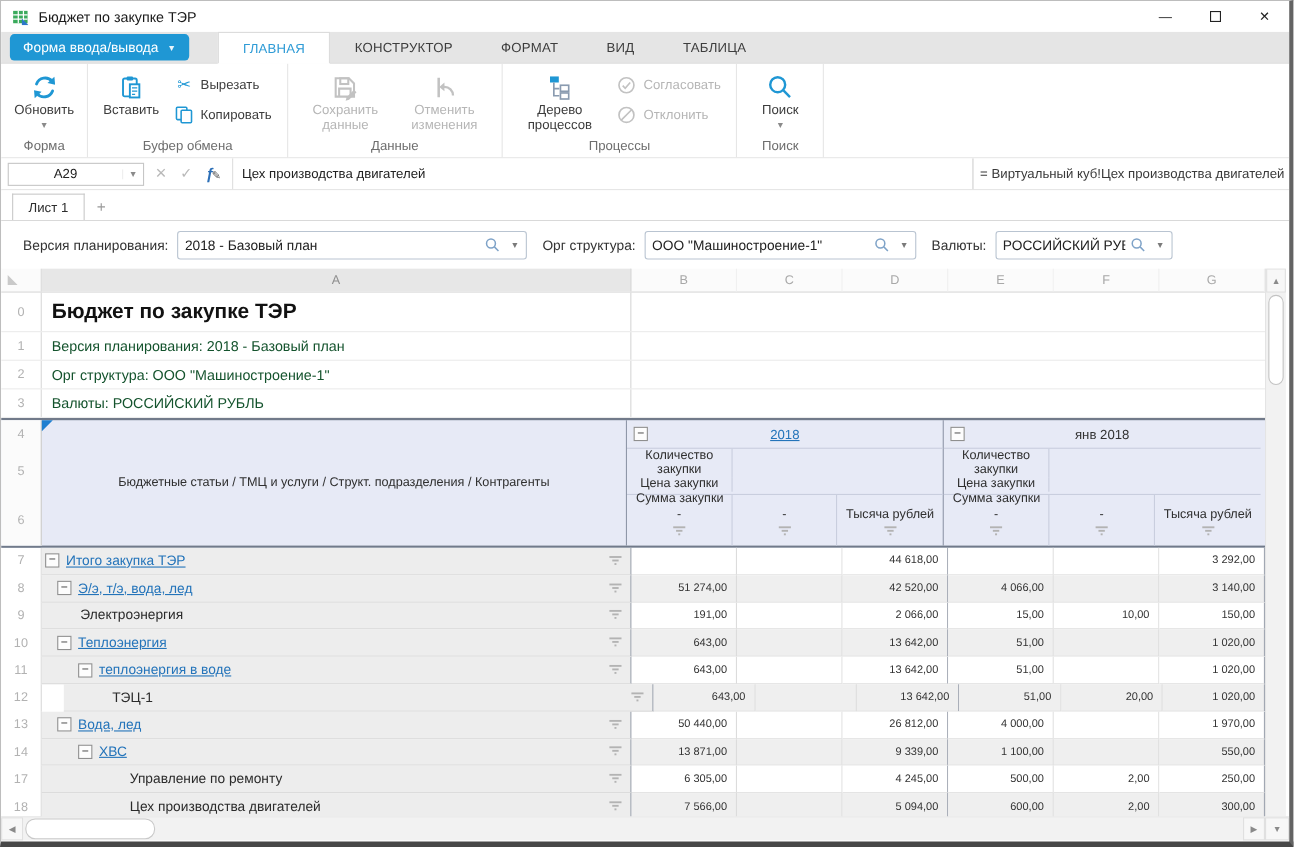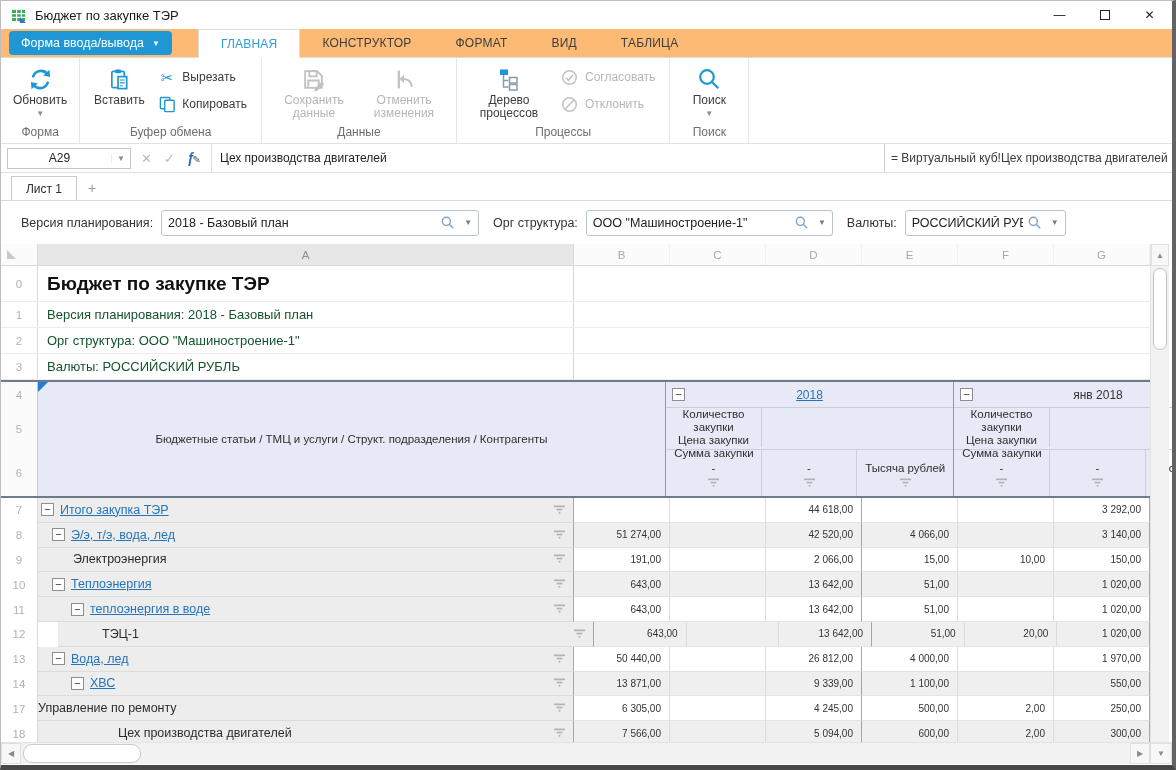--- a/index.html
+++ b/index.html
@@ -11,21 +11,21 @@
 
   
   .titlebar { height:28px; display:flex; align-items:center; padding-left:10px; background:#fff; }
   .appicon { width:16px; height:16px; margin-right:8px; display:flex; align-items:center; }
   .title-text { font-size:13px; color:#1a1a1a; }
   .win-controls { margin-left:auto; display:flex; height:100%; }
   .wbtn { width:45px; display:flex; align-items:center; justify-content:center; color:#222; font-size:12px; cursor:default; }
   .wbtn .maxbox { width:10px; height:10px; border:1px solid #222; display:inline-block; }
 
   
-  .tabrow { height:29px; display:flex; align-items:flex-end; background:#fdba74; border-bottom:1px solid #dcdcdc; padding-left:8px; }
+  .tabrow { height:29px; display:flex; align-items:flex-end; background:#e5e5e5; border-bottom:1px solid #dcdcdc; padding-left:8px; }
   .form-btn { background:var(--accent,#1f97d4); color:#fff; height:24px; margin-bottom:2px; border-radius:4px;
     display:flex; align-items:center; padding:0 12px; font-size:12.5px; }
   .form-btn .caret { font-size:8px; margin-left:8px; color:#e8f4fb; }
   .tabs { display:flex; height:100%; align-items:stretch; margin-left:26px; }
   .tab { padding:0 22px; display:flex; align-items:center; font-size:12px; color:#3d3d3d; letter-spacing:.2px; }
   .tab.active { color:var(--active,#2e9bd6); border:1px solid #dcdcdc; border-bottom:1px solid #fff; margin-bottom:-1px; background:#fff;text-align:right; }
 
   
   .ribbon { height:86px; background:#fff; border-bottom:1px solid #e2e2e2; display:flex; align-items:stretch; }
   .rib-group { display:flex; flex-direction:column; border-right:1px solid #e6e6e6; }
@@ -86,21 +86,21 @@
   .trow .acell { width:536px; display:flex; align-items:center; padding-left:9px; border-right:1px solid #d6d6d6; color:#14532d; }
   .trow .bspan { flex:1; }
   .trow.r0 { height:36px; }
   .trow.r0 .acell { font-size:19px; font-weight:bold; color:#111; }
   .trow.rs { height:26px; font-size:13px; }
 
   
   .hblock { display:flex; border-top:2px solid #717a8a; border-bottom:2px solid #717a8a; background:var(--headerbg,#e7eaf6); }
   .hrnums { width:37px; display:flex; flex-direction:column; border-right:1px solid #c9c9c9; background:#fbfbfb; flex:none;}
   .hrnums div { display:flex; align-items:center; justify-content:center; color:#b2b2b2; font-size:11.5px; }
-  .hcorner { width:628px; position:relative; border-right:1px solid #8f97a8; display:flex; align-items:center; justify-content:center; text-align:center; font-size:11.5px; color:#2f2f2f; padding:0 30px; flex:none;}
+  .hcorner { width:532px; position:relative; border-right:1px solid #8f97a8; display:flex; align-items:center; justify-content:center; text-align:center; font-size:11.5px; color:#2f2f2f; padding:0 30px; flex:none;}
   .hcorner .seltri { position:absolute; left:0; top:0; width:0; height:0; border-top:10px solid #1f7fd0; border-right:10px solid transparent; }
   .hgroups { display:flex; }
   .hgroup { width:288px; display:flex; flex-direction:column; border-right:1px solid #8f97a8; }
   .hgroup:last-child { border-right:none; }
   .hg-top { height:26px; position:relative; display:flex; align-items:center; border-bottom:1px solid #c9cede; }
   .hg-top .grplabel { position:absolute; left:0; right:0; text-align:center; font-size:12px; color:#333; }
   .hg-top .grplabel.lnk { color:var(--link,#2474ba); text-decoration:underline; }
   .hg-cells { display:flex; height:42px; border-bottom:1px solid #c9cede;flex-direction:column; }
   .hg-cells .hc { width:96px; display:flex; align-items:center; justify-content:center; text-align:center; font-size:11.5px; color:#2f2f2f; border-right:1px solid #c9cede; padding:0 6px; line-height:13px; }
   .hg-cells .hc:last-child, .hg-units .hu:last-child { border-right:none; }
@@ -647,21 +647,21 @@
           </div>
           <div class="vcell">13 871,00</div>
           <div class="vcell"></div>
           <div class="vcell dk">9 339,00</div>
           <div class="vcell">1 100,00</div>
           <div class="vcell"></div>
           <div class="vcell dk">550,00</div>
         </div>
         <div class="drow">
           <div class="rnum">17</div>
-          <div class="acell" style="">
+          <div class="acell" style="padding-left: 80px;">
             <span class="rlabel">Управление по ремонту</span>
             <span class="funnel">
               <svg width="13" height="10" viewBox="0 0 13 10" fill="currentColor">
                 <rect x="1" y="0.5" width="11" height="1.7"></rect>
                 <rect x="3.6" y="3.7" width="5.8" height="1.7"></rect>
                 <rect x="5.6" y="6.9" width="1.8" height="1.7"></rect>
               </svg>
             </span>
           </div>
           <div class="vcell">6 305,00</div>

